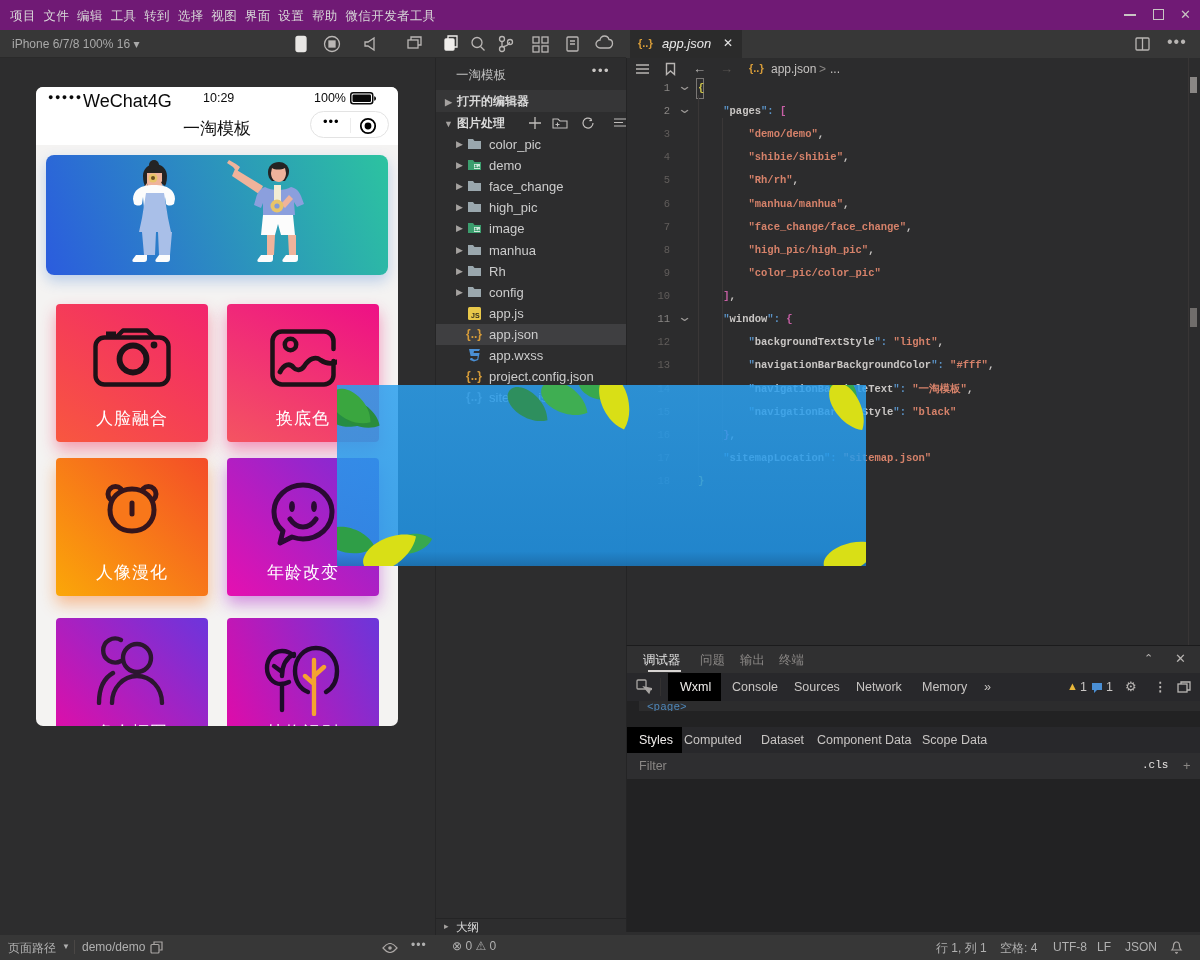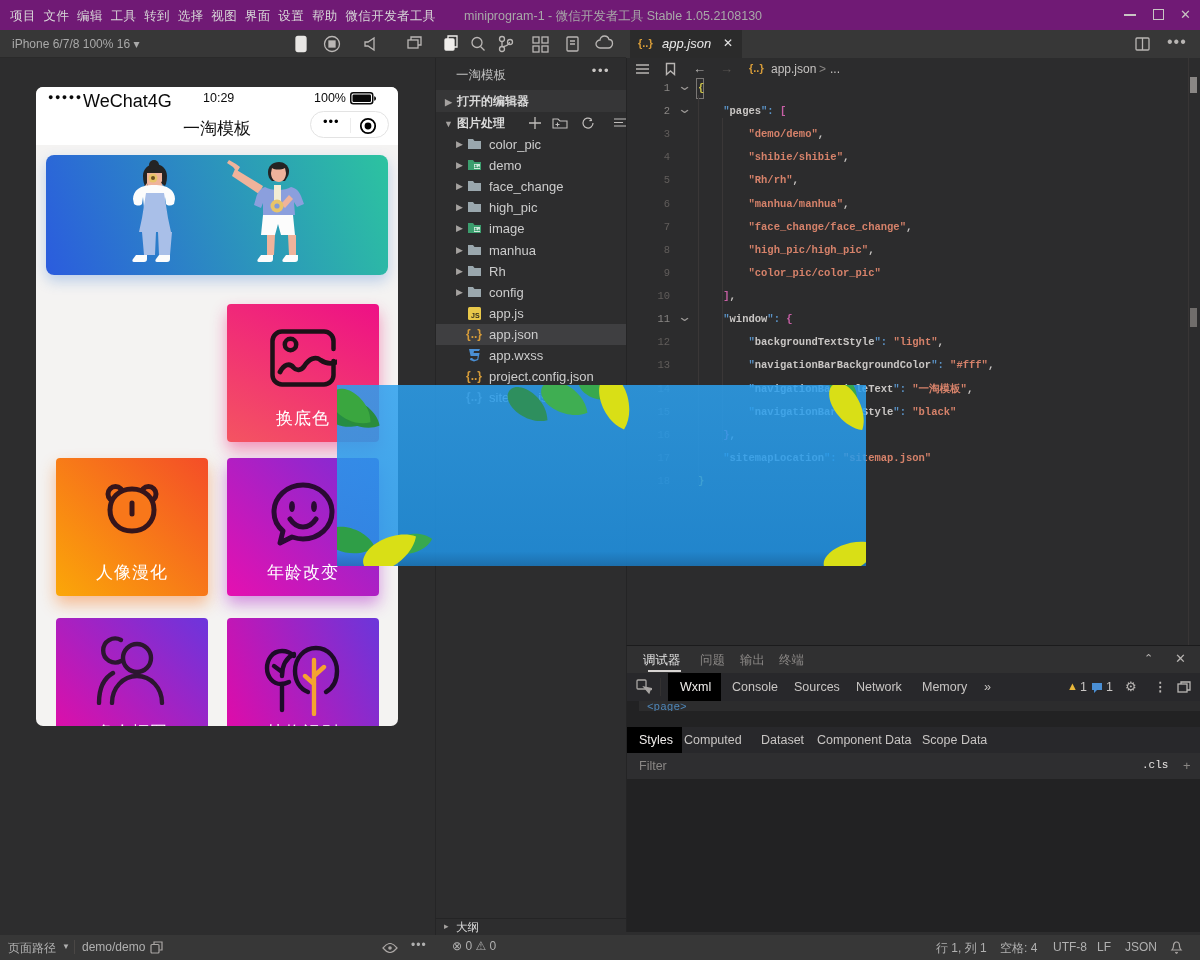--- a/index.html
+++ b/index.html
@@ -54,21 +54,20 @@
 
 #outline{position:absolute;left:435px;top:918px;width:191px;height:17px;background:#2d2d2e;color:#dadada;font-size:11.5px;border-top:1px solid #242425;border-left:1px solid #252526}
 #statusbar{position:absolute;left:0;top:935px;width:1200px;height:25px;background:#373737;color:#b0b0b0;font-size:12px}
 
 #overlay{position:absolute;left:337px;top:385px;width:529px;height:181px;background:linear-gradient(180deg,rgba(44,160,238,.86),rgba(32,148,230,.86) 92%,rgba(26,120,190,.88));}
 </style></head>
 <body>
 
 <div id="titlebar">
   <span class="menu" style="left:10px"><span style="letter-spacing:0.4px">项目&nbsp;&nbsp;文件&nbsp;&nbsp;编辑&nbsp;&nbsp;工具&nbsp;&nbsp;转到&nbsp;&nbsp;选择&nbsp;&nbsp;视图&nbsp;&nbsp;界面&nbsp;&nbsp;设置&nbsp;&nbsp;帮助&nbsp;&nbsp;微信开发者工具</span></span>
-  <span class="wtitle" style="left:464px">miniprogram-1 - 微信开发者工具 Stable 1.05.2108130</span>
   <div style="position:absolute;right:64px;top:14px;width:12px;height:1.5px;background:#c8c5c3"></div>
   <div style="position:absolute;right:36px;top:9px;width:11px;height:11px;border:1.5px solid #c8c5c3"></div>
   <span style="position:absolute;right:9px;top:7px;color:#c8c5c3;font-size:13px">✕</span>
 </div>
 
 <div id="toolbar">
   <span id="devlabel">iPhone 6/7/8 100% 16 ▾</span>
   <svg style="position:absolute;left:290px;top:0" width="330" height="28" fill="none" stroke="#bab7b5" stroke-width="1.3">
     <rect x="6" y="6.5" width="10" height="15" rx="2" fill="#e8e6e4" stroke="#e8e6e4"></rect>
     <circle cx="42" cy="14" r="7.5"></circle>
@@ -156,20 +155,30 @@
           <rect x="228" y="30" width="7" height="17" fill="#f2ecd4"></rect>
           <path d="M247 44l-8 9-4-4 8-9z" fill="#efb39b"></path>
           <circle cx="231" cy="51" r="6.5" fill="#e8c469"></circle>
             <circle cx="231" cy="51" r="2.6" fill="#8099da"></circle>
           <path d="M217 60l-2 20h14l3-11 3 11h14l-2-20z" fill="#fcfcfc"></path>
           <path d="M221 80h8l-1 20h-7zM242 80h8v20h-7z" fill="#efb39b"></path>
           <path d="M215 100h12v4c0 2-1 3-3 3h-11c-2 0-2-2-1-3zM240 100h12v4c0 2-1 3-3 3h-11c-2 0-2-2-1-3z" fill="#fcfcfc"></path>
         </g>
       </svg>
     </div>
+    <div class="tile" id="t1">
+        <div class="lbl">人脸融合</div>
+      <svg width="78" height="60" viewBox="0 0 78 60" fill="none" stroke="#1d1117" stroke-width="4.4" stroke-linejoin="round">
+        <rect x="2.5" y="9.5" width="73" height="47" rx="9"></rect>
+        <path d="M23 9.5l7-7h24l7 7"></path>
+        <rect x="13" y="3.5" width="10" height="6" fill="#1d1117" stroke="none"></rect>
+        <circle cx="40" cy="31" r="13.5" stroke-width="5.8"></circle>
+        <circle cx="61" cy="17" r="3.4" fill="#1d1117" stroke="none"></circle>
+      </svg>
+    </div>
     <div class="tile" id="t2">
         <div class="lbl">换底色</div>
       <svg width="68" height="60" viewBox="0 0 68 60" fill="none" stroke="#1d1117" stroke-width="4.5" stroke-linejoin="round" stroke-linecap="round">
         <path d="M64.5 21V13c0-5.2-4.2-9.5-9.5-9.5H13C7.8 3.5 3.5 7.8 3.5 13v34c0 5.2 4.3 9.5 9.5 9.5h42c5.3 0 9.5-4.3 9.5-9.5V33"></path>
         <circle cx="21.5" cy="16.5" r="5.7"></circle>
         <path d="M11 44c4-7.5 9.5-9.5 13.5-4.5 3 3.5 7.5 3 10.5-1 5-8 11.5-10.5 16.5-6.5 5 3.5 10 4.5 16 2" stroke-width="4.8"></path>
       </svg>
     </div>
     <div class="tile" id="t3">
         <div class="lbl">人像漫化</div>

